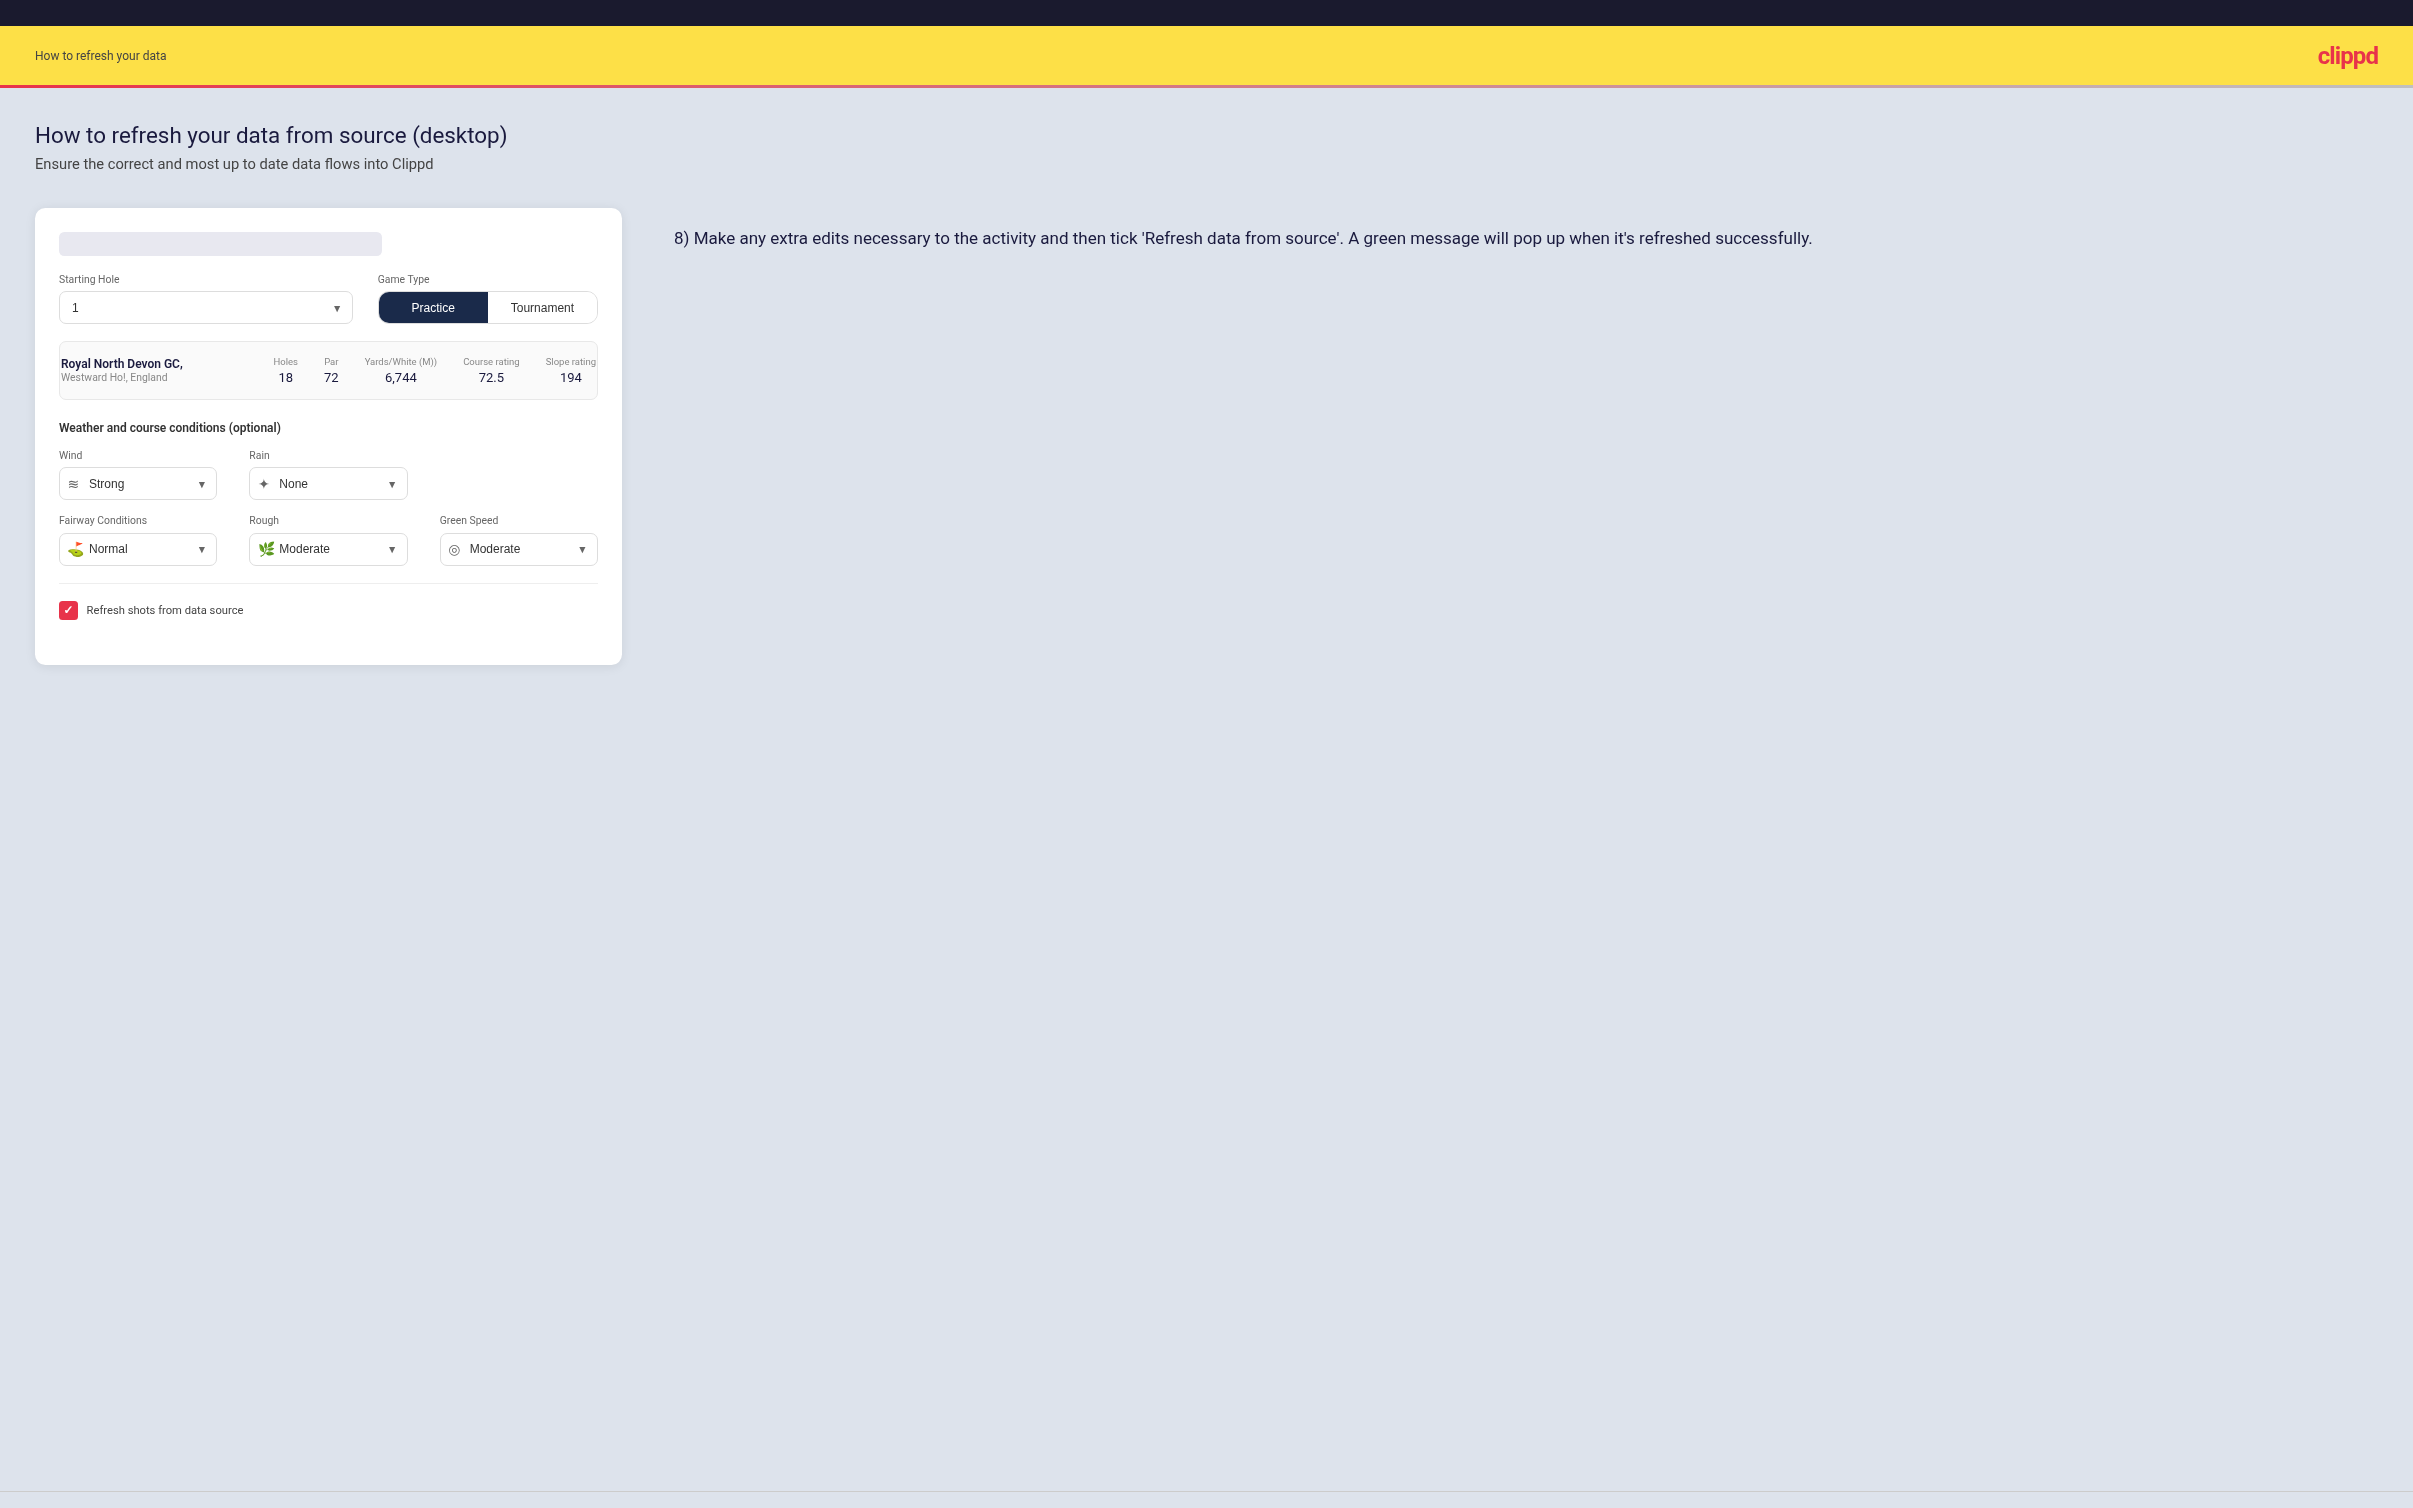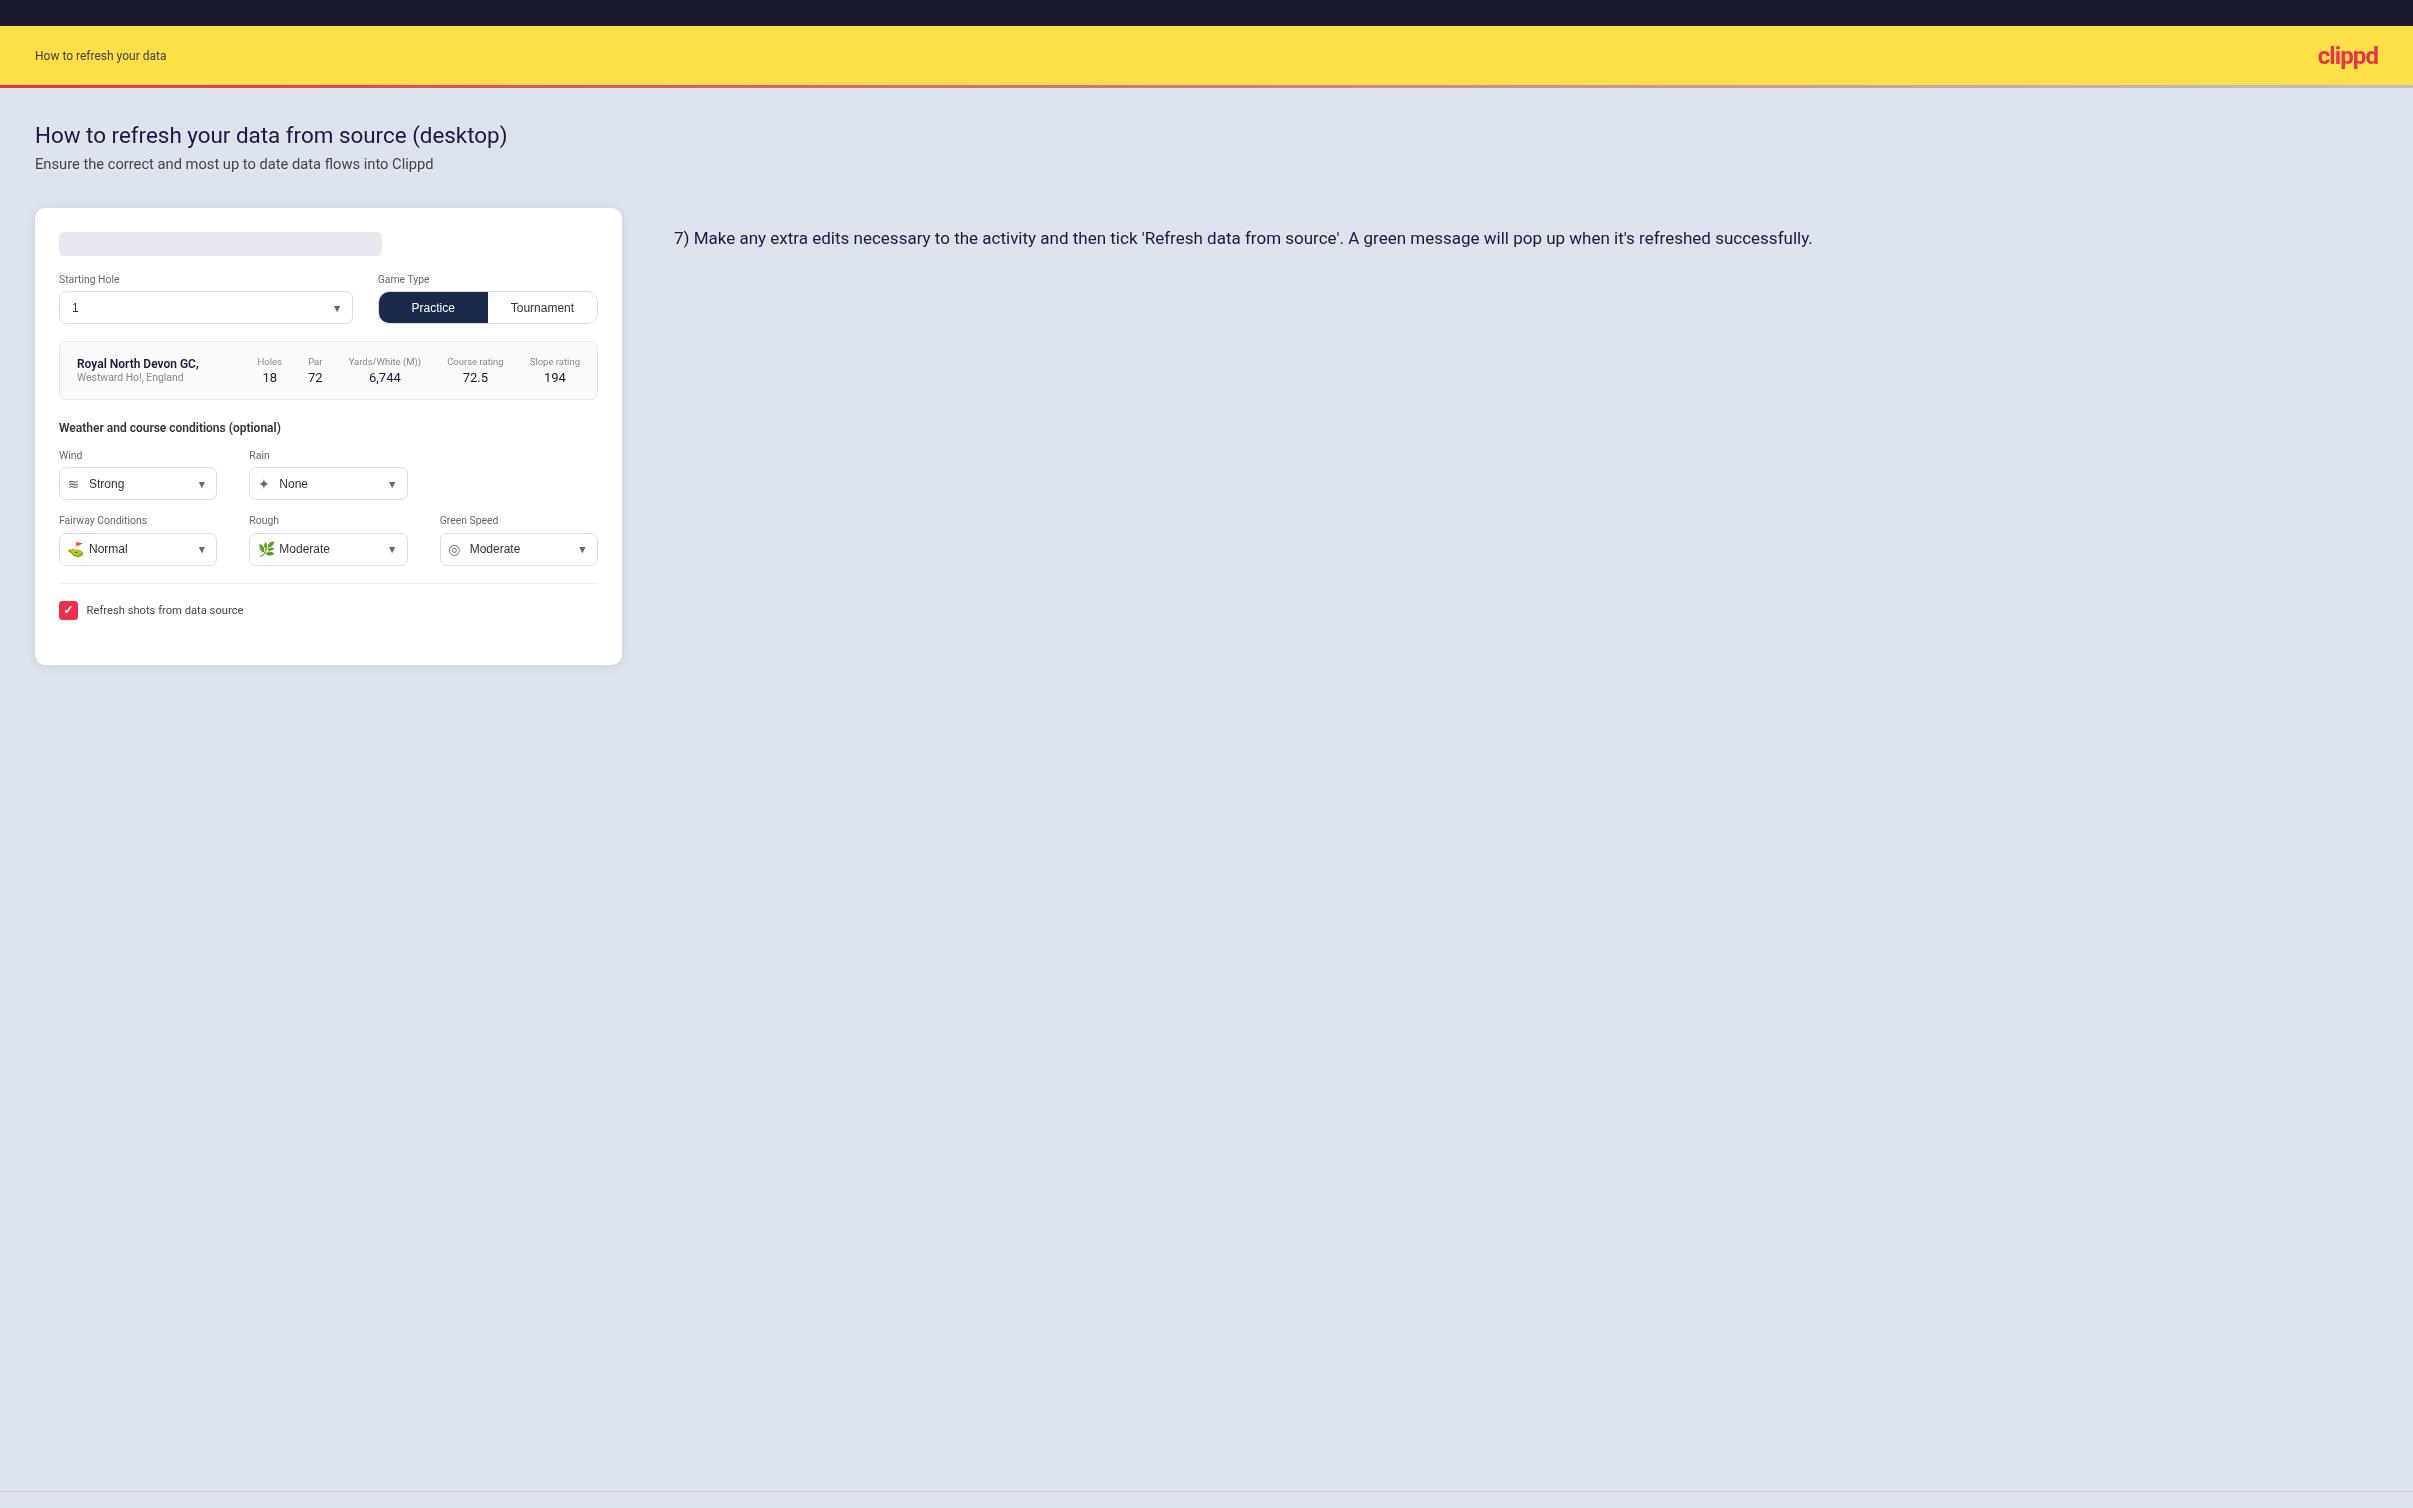--- a/index.html
+++ b/index.html
@@ -166,21 +166,21 @@
     }
 
     .toggle-btn.inactive {
       background: #fff;
       color: #333;
     }
 
     .course-info-box {
       border: 0.9px solid #e8e8e8;
       border-radius: 7px;
-      padding: 14px 17px;
+      padding: 14px 1px;
       margin-bottom: 21px;
       background: #fafafa;
     }
 
     .course-info-layout {
       display: flex;
       align-items: center;
       gap: 26px;
     }
 
@@ -466,21 +466,21 @@
         <div class="checkbox-custom">
           <span class="checkbox-check">✓</span>
         </div>
         <label class="checkbox-label">Refresh shots from data source</label>
       </div>
 
 
     </div>
 
     <div class="side-description">
-      <p class="side-description-text">7) Make any extra edits necessary to the activity and then tick 'Refresh data from source'. A green message will pop up when it's refreshed successfully.</p>
+      <p class="side-description-text">8) Make any extra edits necessary to the activity and then tick 'Refresh data from source'. A green message will pop up when it's refreshed successfully.</p>
     </div>
   </div>
 </div>
 
 <div class="footer">
   
 </div>
 
 
 </body></html>

